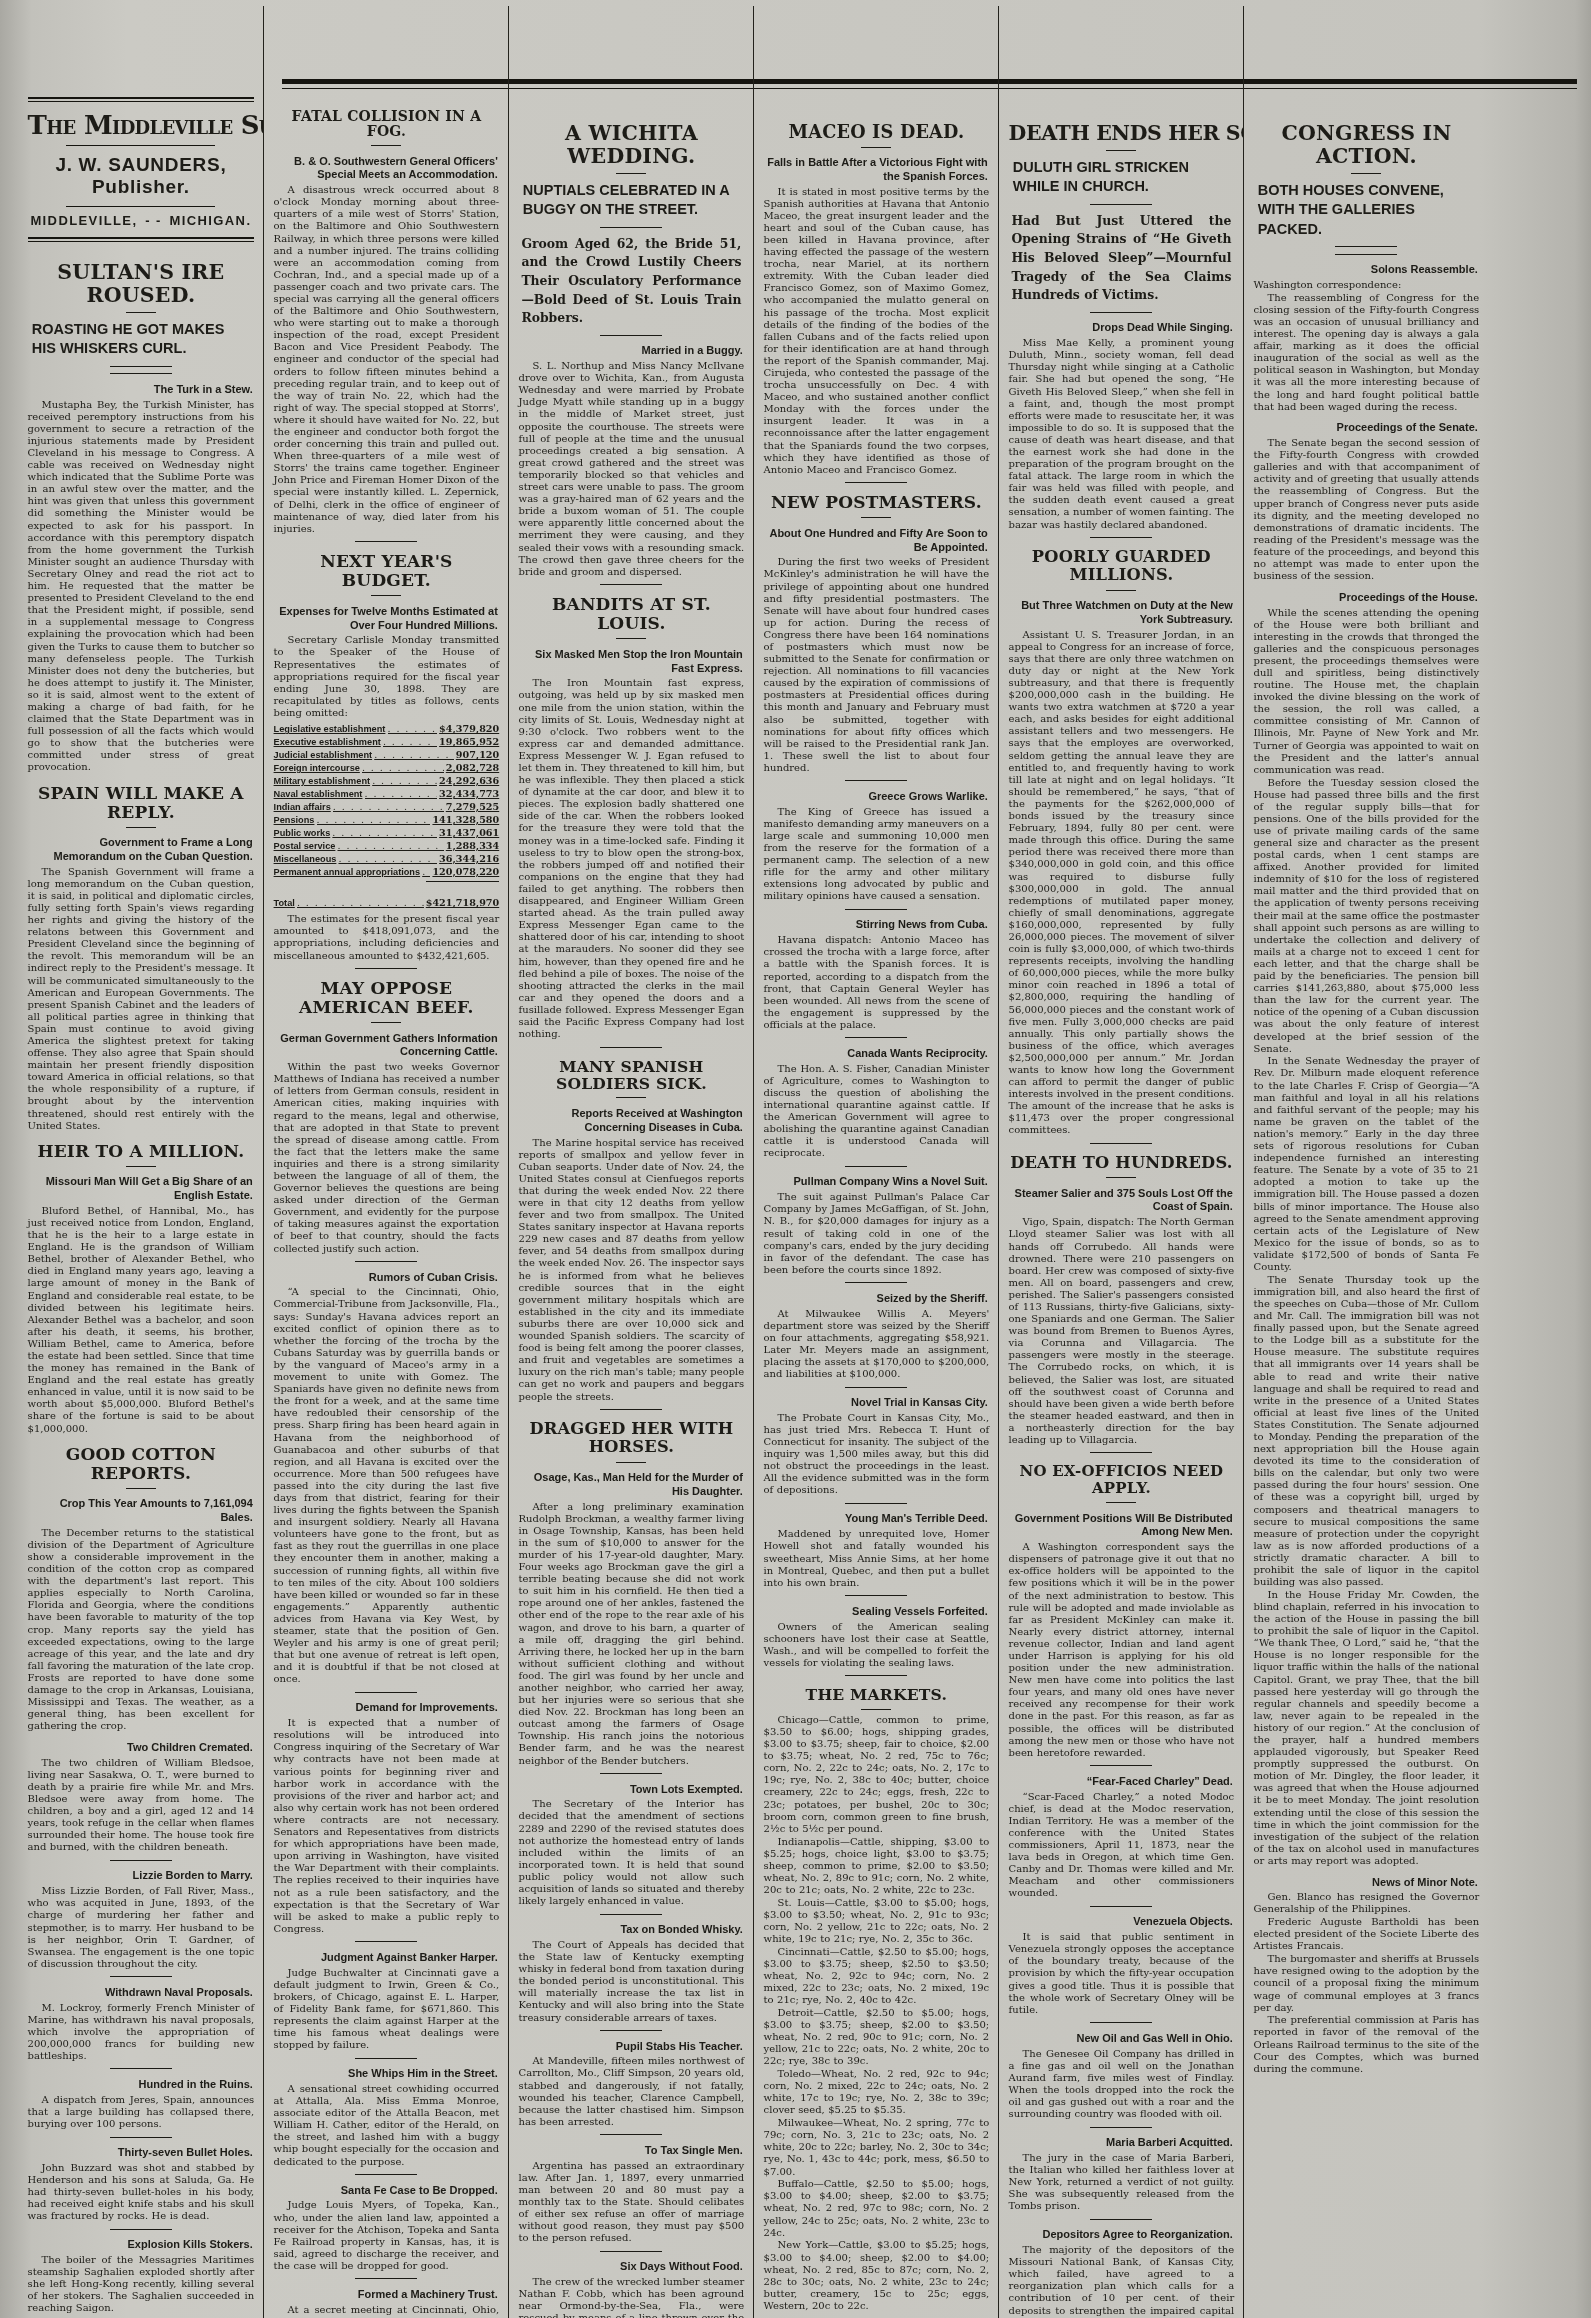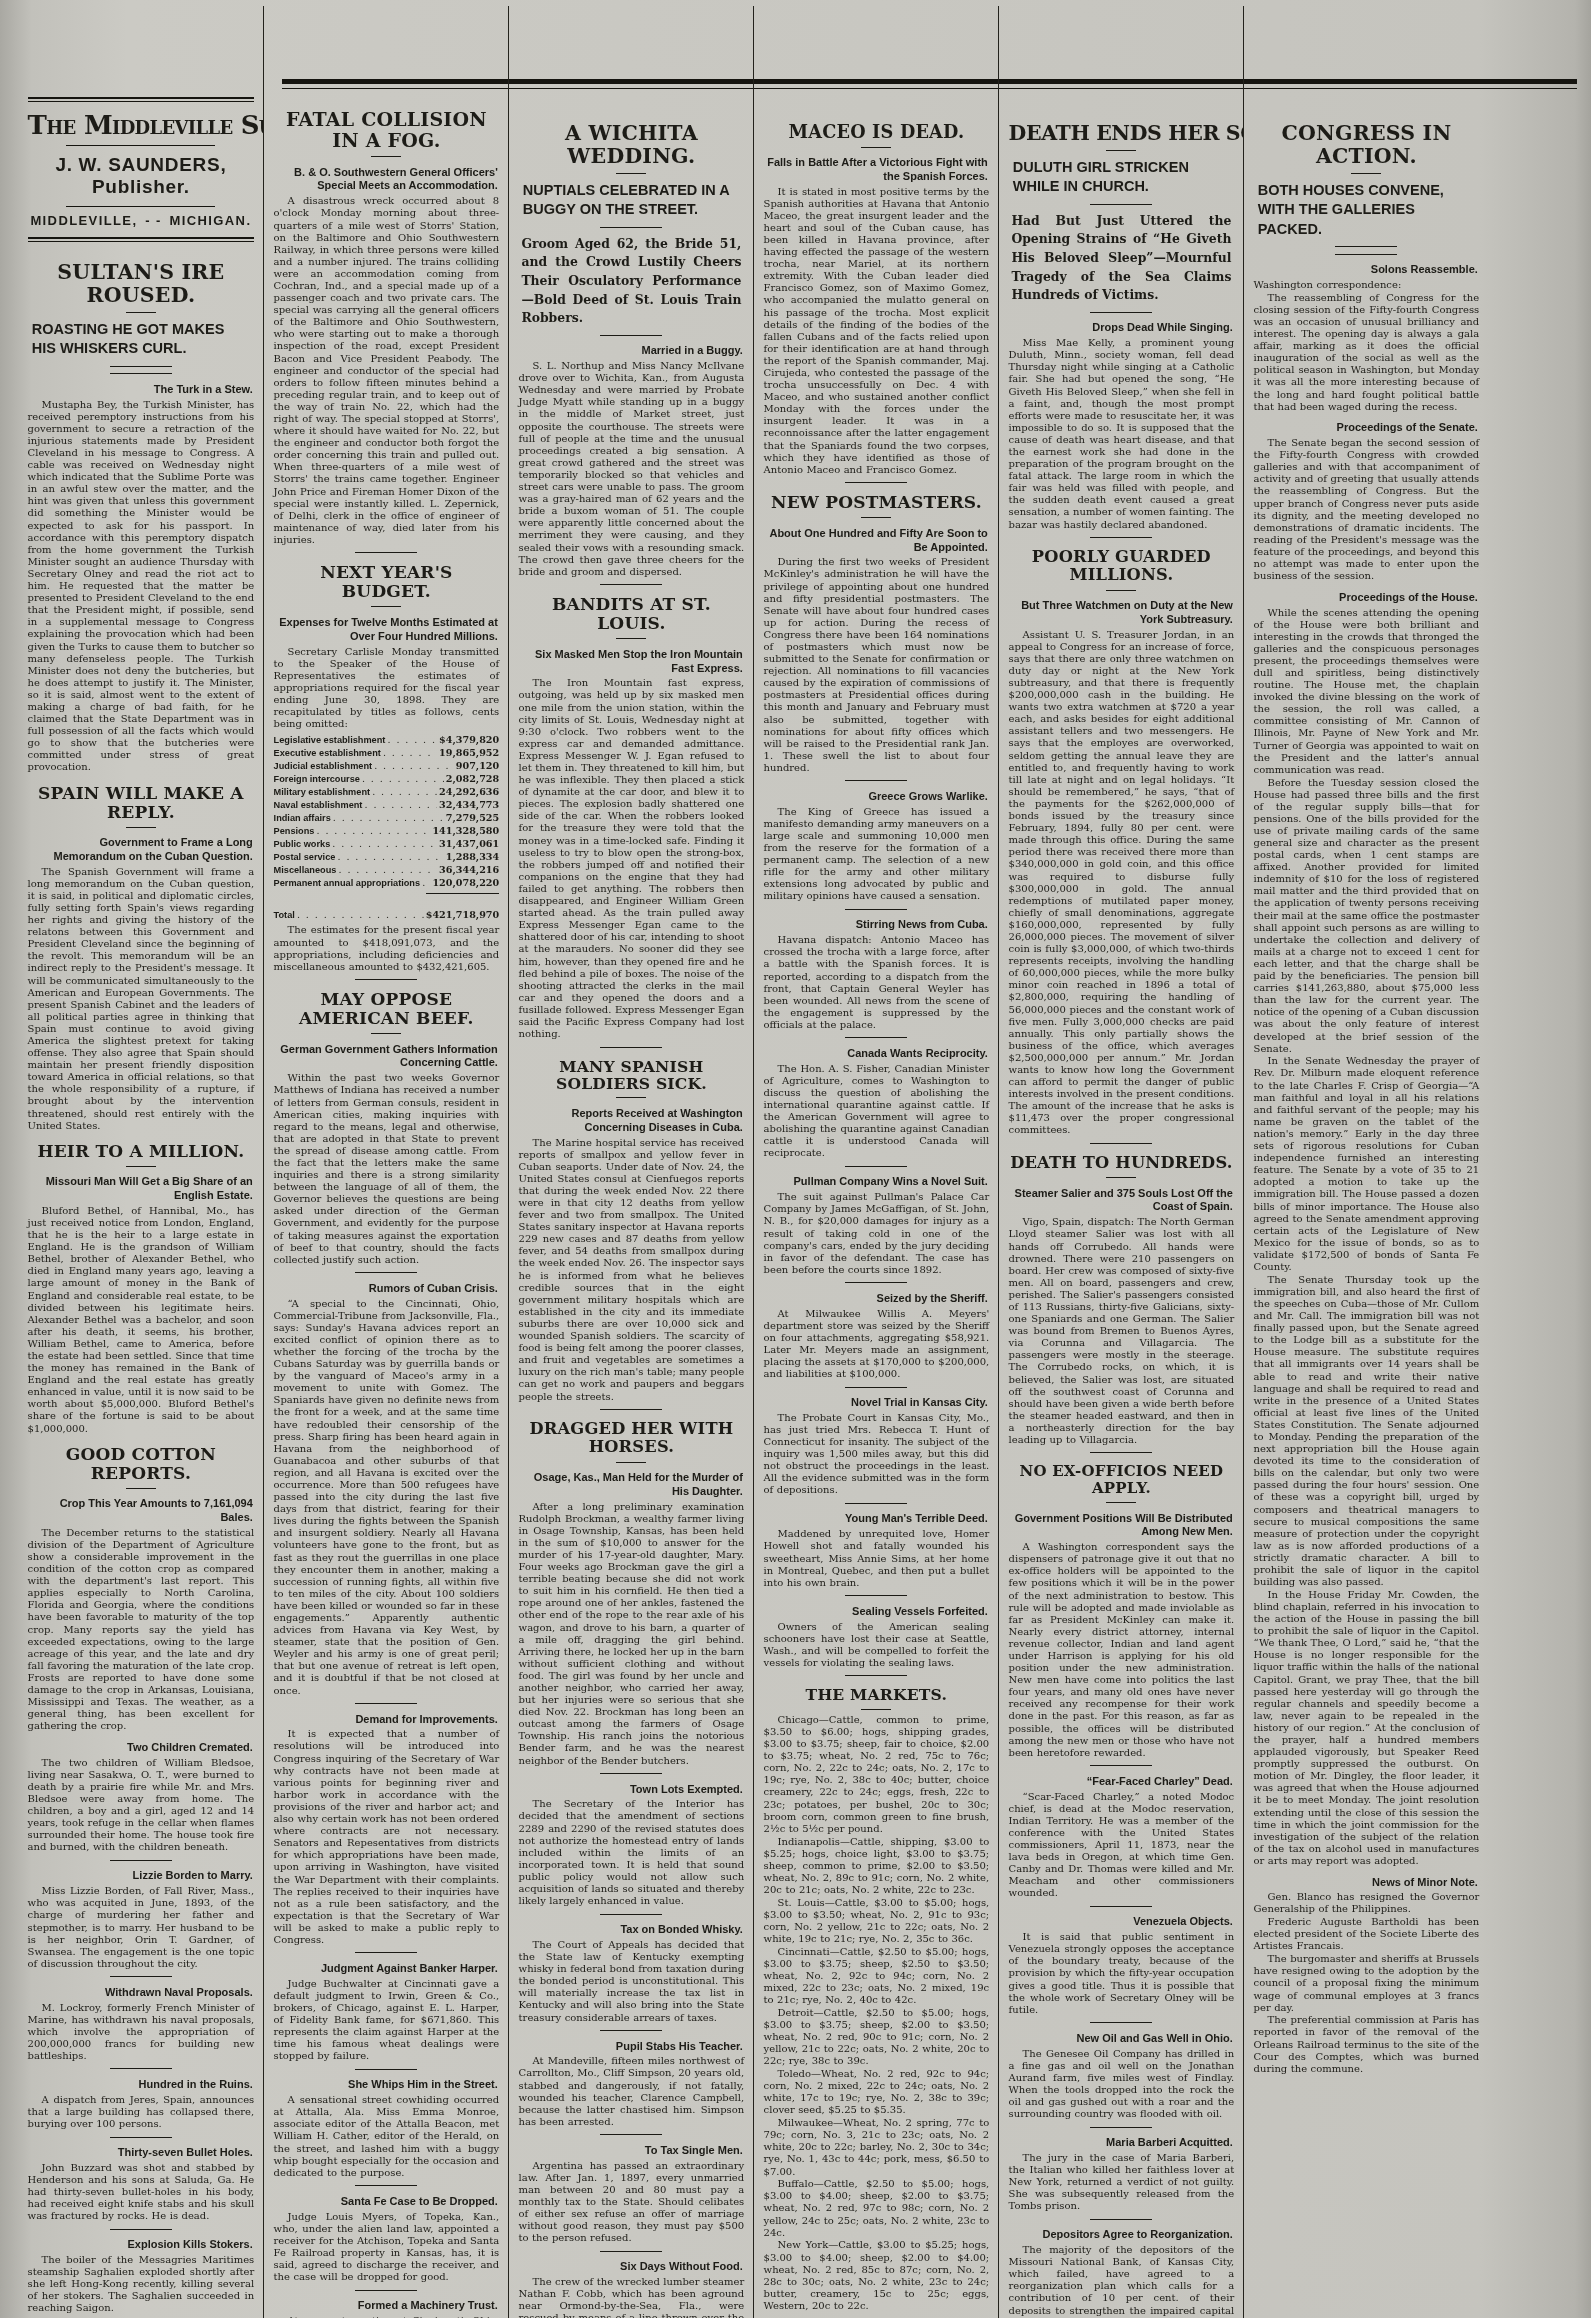--- a/index.html
+++ b/index.html
@@ -28,21 +28,21 @@
     margin:7px 4.2px;}
   .deck{font-family:"DejaVu Serif",serif;font-weight:bold;font-size:12.4px;line-height:1.5;
     text-align:justify;margin:7px 2.8px;}
   .kicker{font-family:"Liberation Sans",sans-serif;font-weight:bold;font-size:11px;line-height:1.25;
     text-align:right;margin:8.5px 1.4px 2.1px;}
   .para{font-size:10px;line-height:1.21;text-align:justify;text-indent:14px;margin:0 0 0.7px;
     hyphens:auto;-webkit-hyphens:auto;word-spacing:0.3px;}
   .rule-sm{width:62px;margin:6.4px auto 5px;border-top:1.1px solid #1b1a15;}
   .rule-xs{width:30px;margin:5px auto 4.2px;border-top:1.1px solid #1b1a15;}
   
-  .budget{margin:4.2px 0 2.8px;font-size:9.6px;}
+  .budget{margin:4.2px 0 2.8px;font-size:9.6px;text-decoration:underline;}
   .brow{display:flex;align-items:baseline;line-height:1.3;}
   .blabel{white-space:nowrap;font-weight:bold;font-family:"Liberation Sans",sans-serif;font-size:9.2px;}
   .bdots{flex:1;overflow:hidden;white-space:nowrap;margin:0 2.1px;color:#2a2922;}
   .bdots::after{content:". . . . . . . . . . . . . . . . . . . . . . . . . . . . . .";letter-spacing:1.4px;}
   .bamt{white-space:nowrap;font-weight:bold;}
   .brow.total{margin-top:2.8px;}
   .brow.total .bamt{border-top:1px solid #1b1a15;padding-top:15px;text-align:right;}
 </style>
 </head>
 <body>
@@ -123,21 +123,21 @@
       </article>
       <article>
         <div class="rule-sm"></div>
         <h3 class="kicker">Explosion Kills Stokers.</h3>
         <p class="para">The boiler of the Messagries Maritimes steamship Saghalien exploded shortly after she left Hong-Kong recently, killing several of her stokers. The Saghalien succeeded in reaching Saigon.</p>
       </article>
     </div>
 
     <div class="col" style="padding-top:93px">
       <article>
-        <h1 class="headline" style="font-size:19px">FATAL COLLISION IN A FOG.</h1>
+        <h1 class="headline" style="font-size:14px">FATAL COLLISION IN A FOG.</h1>
         <div class="rule-xs"></div>
         <h3 class="kicker">B. &amp; O. Southwestern General Officers' Special Meets an Accommodation.</h3>
         <p class="para">A disastrous wreck occurred about 8 o'clock Monday morning about three-quarters of a mile west of Storrs' Station, on the Baltimore and Ohio Southwestern Railway, in which three persons were killed and a number injured. The trains colliding were an accommodation coming from Cochran, Ind., and a special made up of a passenger coach and two private cars. The special was carrying all the general officers of the Baltimore and Ohio Southwestern, who were starting out to make a thorough inspection of the road, except President Bacon and Vice President Peabody. The engineer and conductor of the special had orders to follow fifteen minutes behind a preceding regular train, and to keep out of the way of train No. 22, which had the right of way. The special stopped at Storrs', where it should have waited for No. 22, but the engineer and conductor both forgot the order concerning this train and pulled out. When three-quarters of a mile west of Storrs' the trains came together. Engineer John Price and Fireman Homer Dixon of the special were instantly killed. L. Zepernick, of Delhi, clerk in the office of engineer of maintenance of way, died later from his injuries.</p>
       </article>
 
       <article>
         <div class="rule-sm"></div>
         <h1 class="headline" style="font-size:17px">NEXT YEAR'S BUDGET.</h1>
         <div class="rule-xs"></div>
         <h3 class="kicker">Expenses for Twelve Months Estimated at Over Four Hundred Millions.</h3>

